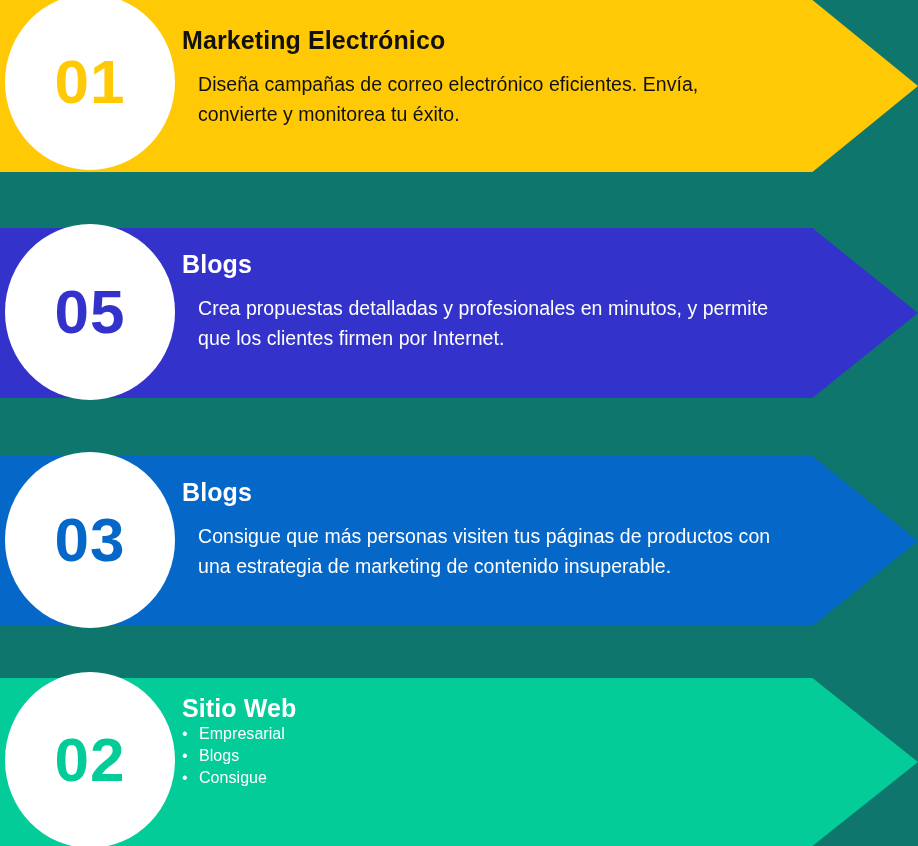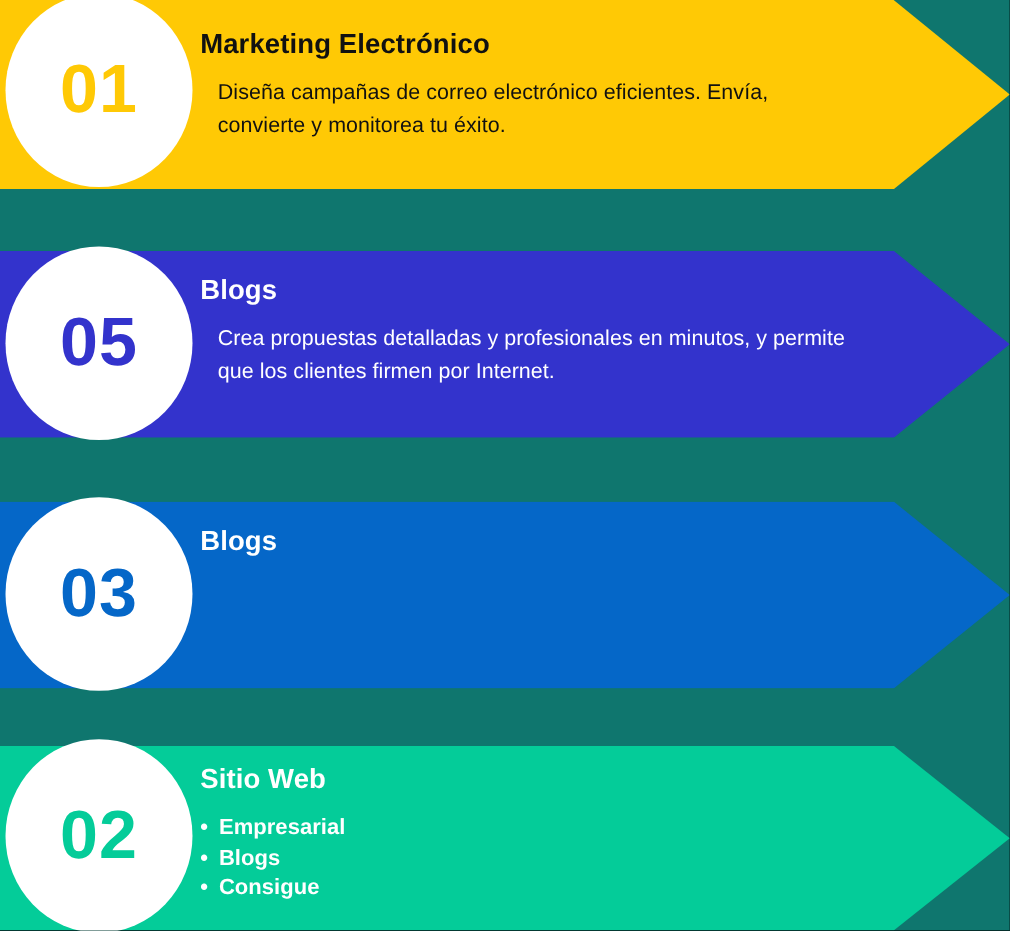--- a/index.html
+++ b/index.html
@@ -81,22 +81,22 @@
     margin: 16px;
     letter-spacing: 0.05px;
     max-width: 680px;
   }
   .bullet-list {
     list-style: none;
     margin: 0;
     padding: 0;
   }
   .bullet-list li {
-    font-size: 20px;
-    font-weight: 700;
+    font-size: 16px;
+    font-weight: 400;
     line-height: 1.38;
     letter-spacing: 0.05px;
     position: relative;
     padding-left: 17px;
   }
   .bullet-list li::before {
     content: "\2022";
     position: absolute;
     left: 0;
     top: 0;
@@ -111,21 +111,21 @@
   #step-1 .badge { top: -6px;  height: 176px; }
   #step-2 .badge { top: -4px;  height: 176px; }
   #step-3 .badge { top: -4px;  height: 176px; }
   #step-4 .badge { top: -6px;  height: 176px; }
 
   #step-1 .content { top: 26px; }
   #step-2 .content { top: 22px; }
   #step-3 .content { top: 22px; }
   #step-4 .content { top: 16px; }
 
-  #step-4 .step-title { margin-bottom: 17px; }
+  #step-4 .step-title { margin-bottom: 1px; }
 </style>
 </head>
 <body>
 
 <div class="infographic">
 
   <div class="step" id="step-1">
     <div class="banner" style="background: rgb(255, 201, 5);"></div>
     <div class="badge" style="background: rgb(255, 255, 255);">
       <span class="badge-number" style="color: rgb(255, 201, 5);">01</span>
@@ -147,20 +147,21 @@
     </div>
   </div>
 
   <div class="step" id="step-3">
     <div class="banner" style="background: rgb(5, 103, 200);"></div>
     <div class="badge" style="background: rgb(255, 255, 255);">
       <span class="badge-number" style="color: rgb(5, 103, 200);">03</span>
     </div>
     <div class="content" style="color: rgb(255, 255, 255);">
       <h2 class="step-title">Blogs</h2>
+      <p class="step-desc">Consigue que más personas visiten tus páginas de productos con una estrategia de marketing de contenido insuperable.</p>
     </div>
   </div>
 
   <div class="step" id="step-4">
     <div class="banner" style="background: rgb(4, 204, 153);"></div>
     <div class="badge" style="background: rgb(255, 255, 255);">
       <span class="badge-number" style="color: rgb(4, 204, 153);">02</span>
     </div>
     <div class="content" style="color: rgb(255, 255, 255);">
       <h2 class="step-title">Sitio Web</h2>

